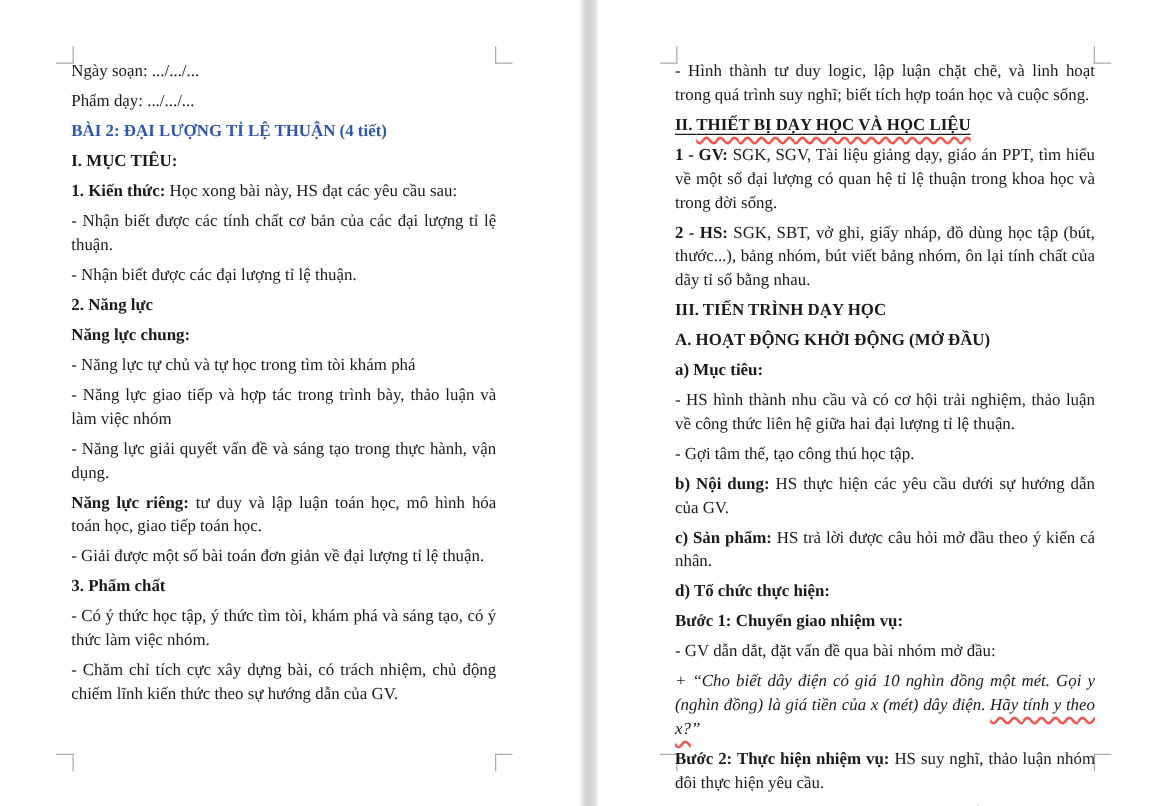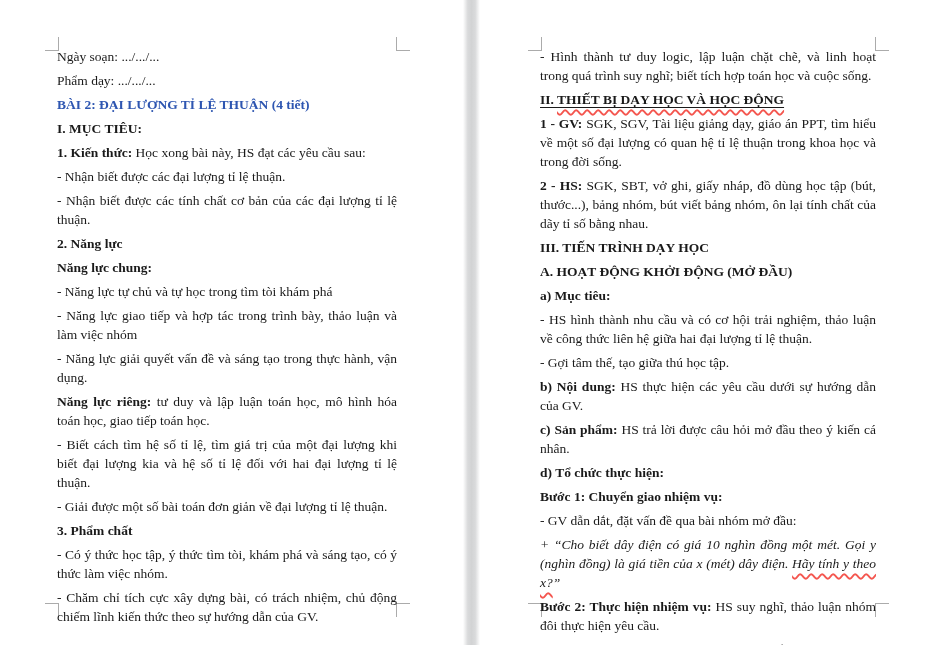--- a/index.html
+++ b/index.html
@@ -55,44 +55,43 @@
   <div class="mark tr" style="left:875px;top:37px;"></div>
   <div class="mark bl" style="left:528px;top:603px;"></div>
   <div class="mark br" style="left:875px;top:603px;"></div>
 
   <div id="page-left-text" class="page-text">
       <p><span>Ngày soạn: .../.../...</span></p>
       <p><span>Phẩm dạy: .../.../...</span></p>
       <p class="center"><span class="b" style="color: rgb(46, 86, 177);">BÀI 2: ĐẠI LƯỢNG TỈ LỆ THUẬN (4 tiết)</span></p>
       <p><span class="b">I. MỤC TIÊU:</span></p>
       <p><span class="b">1. Kiến thức: </span><span> Học xong bài này, HS đạt các yêu cầu sau:</span></p>
+      <p><span>- Nhận biết được các tính chất cơ bản của các đại lượng tỉ lệ thuận.</span></p>
       <p><span>- Nhận biết được các đại lượng tỉ lệ thuận.</span></p>
-      <p><span>- Nhận biết được các tính chất cơ bản của các đại lượng tỉ lệ thuận.</span></p>
       <p><span class="b">2. Năng lực</span></p>
       <p><span class="b">Năng lực chung:</span></p>
       <p><span>- Năng lực tự chủ và tự học trong tìm tòi khám phá</span></p>
       <p><span>- Năng lực giao tiếp và hợp tác trong trình bày, thảo luận và làm việc nhóm</span></p>
       <p><span>- Năng lực giải quyết vấn đề và sáng tạo trong thực hành, vận dụng.</span></p>
       <p><span class="b">Năng lực riêng:</span><span> tư duy và lập luận toán học, mô hình hóa toán học, giao tiếp toán học.</span></p>
-      <p><span>- Biết cách tìm hệ số tỉ lệ, tìm giá trị của một đại lượng khi biết đại lượng kia và hệ số tỉ lệ đối với hai đại lượng tỉ lệ thuận.</span></p>
       <p><span>- Giải được một số bài toán đơn giản về đại lượng tỉ lệ thuận.</span></p>
       <p><span class="b">3. Phẩm chất</span></p>
       <p><span>- Có ý thức học tập, ý thức tìm tòi, khám phá và sáng tạo, có ý thức làm việc nhóm.</span></p>
       <p><span>- Chăm chỉ tích cực xây dựng bài, có trách nhiệm, chủ động chiếm lĩnh kiến thức theo sự hướng dẫn của GV.</span></p>
     </div>
   <div id="page-right-text" class="page-text">
       <p><span>- Hình thành tư duy logic, lập luận chặt chẽ, và linh hoạt trong quá trình suy nghĩ; biết tích hợp toán học và cuộc sống.</span></p>
-      <p><span class="b u">II. </span><span class="wavy"><span class="b u">THIẾT BỊ DẠY HỌC VÀ HỌC ĐỘNG</span></span></p>
+      <p><span class="b u">II. </span><span class="wavy"><span class="b u">THIẾT BỊ DẠY HỌC VÀ HỌC LIỆU</span></span></p>
       <p><span class="b">1 - GV: </span><span> SGK, SGV, Tài liệu giảng dạy, giáo án PPT, tìm hiểu về một số đại lượng có quan hệ tỉ lệ thuận trong khoa học và trong đời sống.</span></p>
       <p><span class="b">2 - HS:</span><span> SGK, SBT, vở ghi, giấy nháp, đồ dùng học tập (bút, thước...), bảng nhóm, bút viết bảng nhóm, ôn lại tính chất của dãy tỉ số bằng nhau.</span></p>
       <p><span class="b">III. TIẾN TRÌNH DẠY HỌC</span></p>
       <p><span class="b">A. HOẠT ĐỘNG KHỞI ĐỘNG (MỞ ĐẦU)</span></p>
       <p><span class="b">a) Mục tiêu:</span></p>
       <p><span>- HS hình thành nhu cầu và có cơ hội trải nghiệm, thảo luận về công thức liên hệ giữa hai đại lượng tỉ lệ thuận.</span></p>
-      <p><span>- Gợi tâm thế, tạo giữa thú học tập.</span></p>
+      <p><span>- Gợi tâm thế, tạo công thú học tập.</span></p>
       <p><span class="b">b) Nội dung:</span><span> HS thực hiện các yêu cầu dưới sự hướng dẫn của GV.</span></p>
       <p><span class="b">c) Sản phẩm:</span><span> HS trả lời được câu hỏi mở đầu theo ý kiến cá nhân.</span></p>
       <p><span class="b">d) Tổ chức thực hiện:</span></p>
       <p><span class="b">Bước 1: Chuyển giao nhiệm vụ:</span></p>
       <p><span>- GV dẫn dắt, đặt vấn đề qua bài nhóm mở đầu:</span></p>
       <p><span class="i">+ “Cho biết dây điện có giá 10 nghìn đồng một mét. Gọi y (nghìn đồng) là giá tiền của x (mét) dây điện. </span><span class="wavy"><span class="i">Hãy tính y theo x?</span></span><span class="i">”</span></p>
       <p><span class="b">Bước 2: Thực hiện nhiệm vụ:</span><span> HS suy nghĩ, thảo luận nhóm đôi thực hiện yêu cầu.</span></p>
       <p><span class="b">Bước 3: Báo cáo, thảo luận:</span><span> GV gọi một số HS trả lời, nêu ý kiến.</span></p>
     </div>
 

